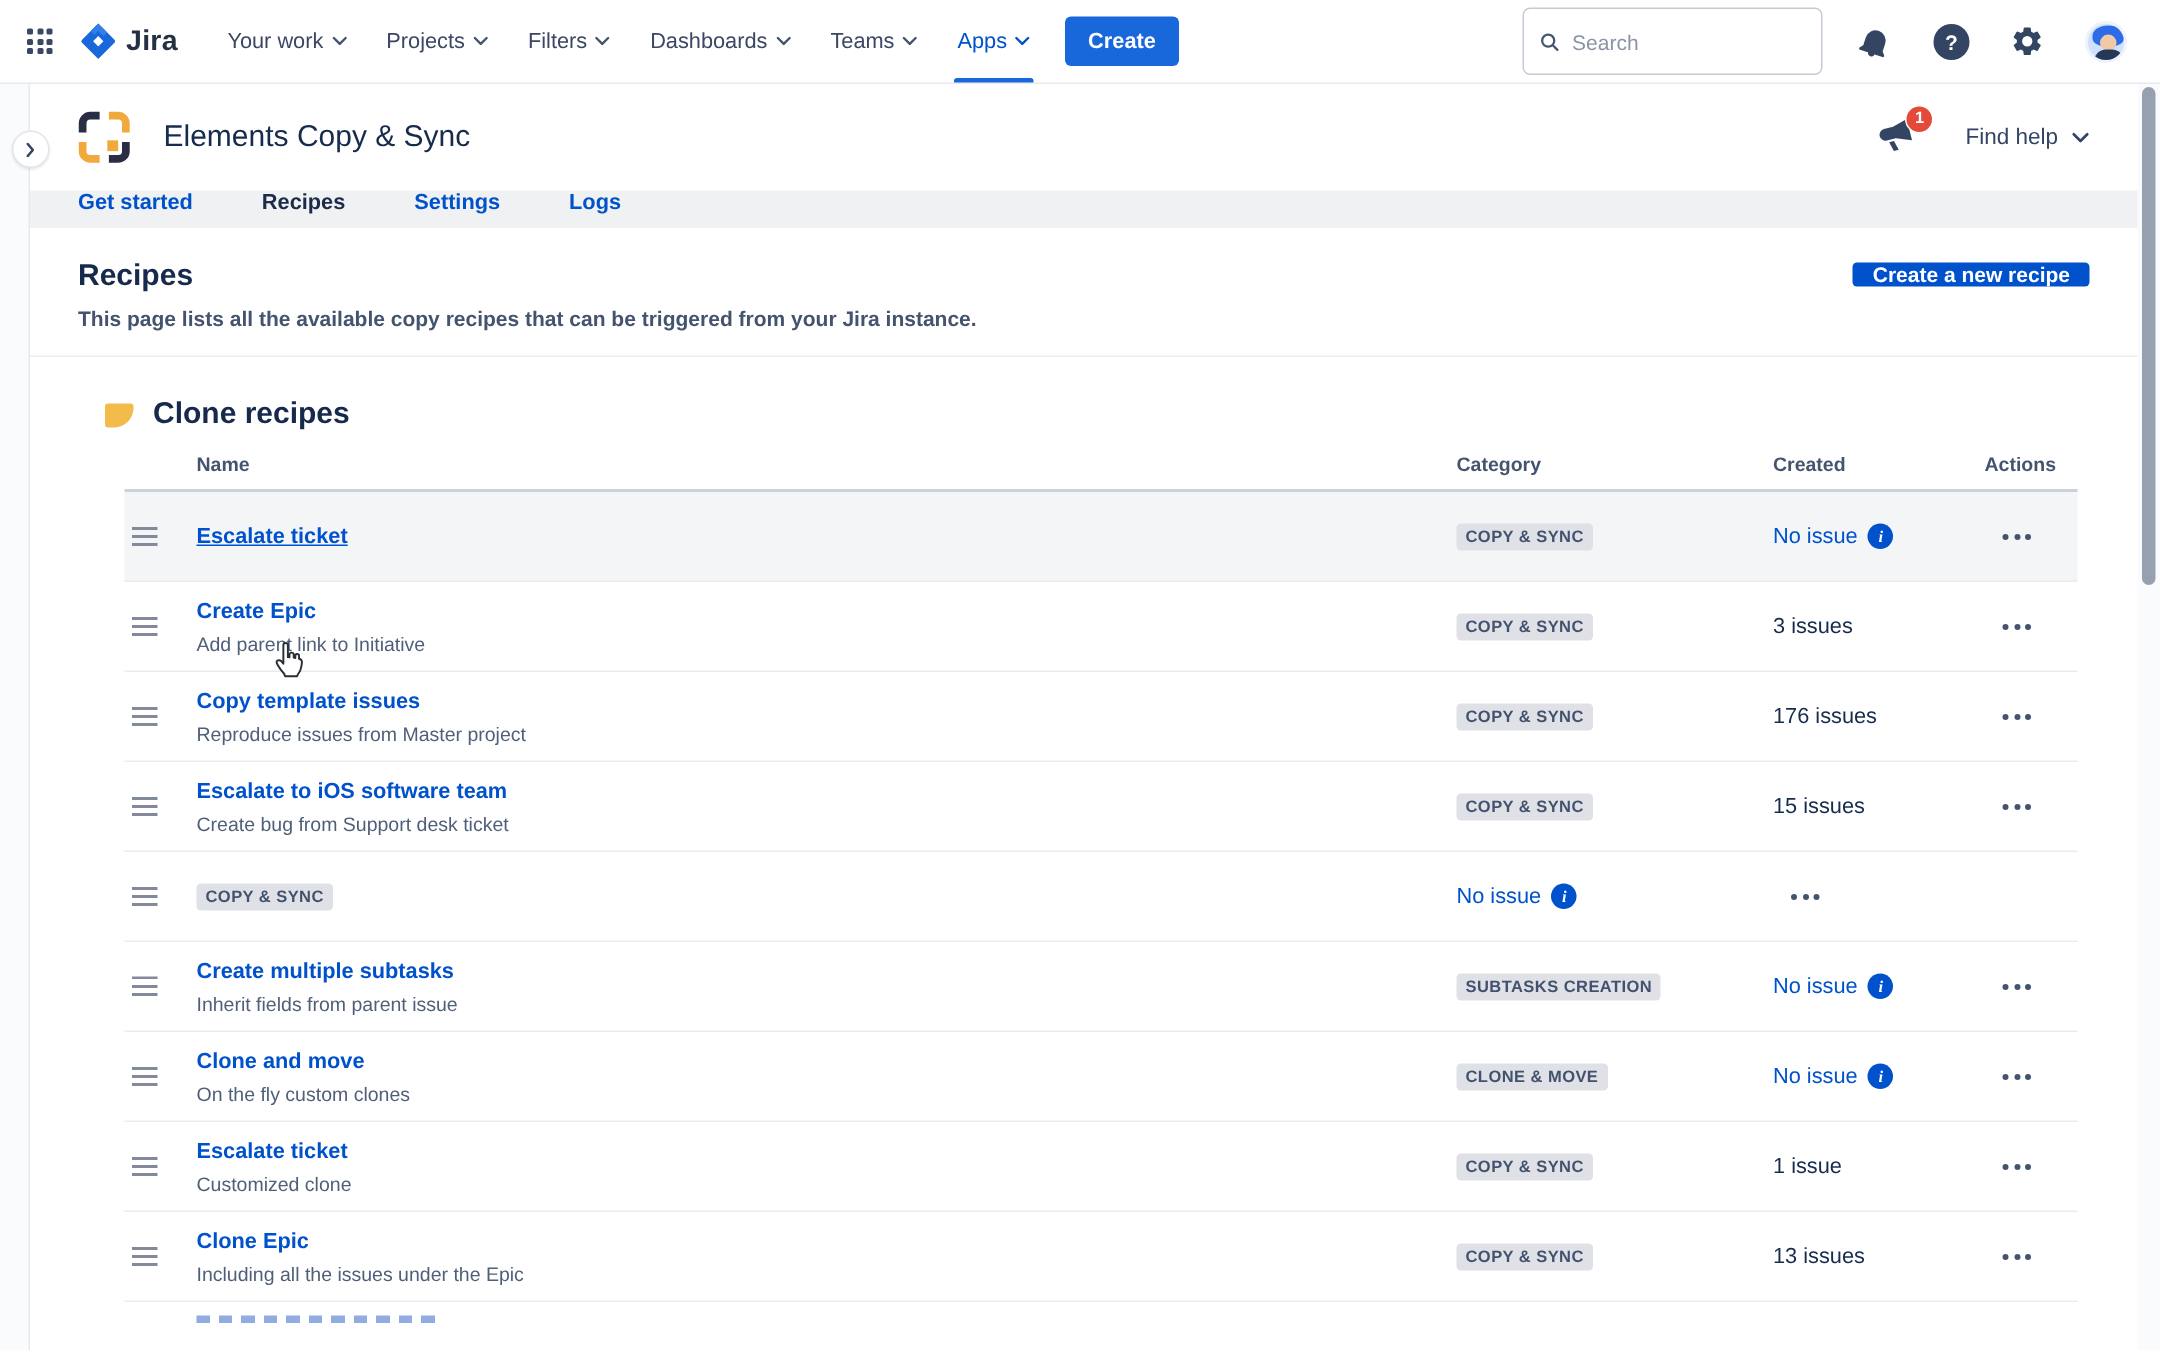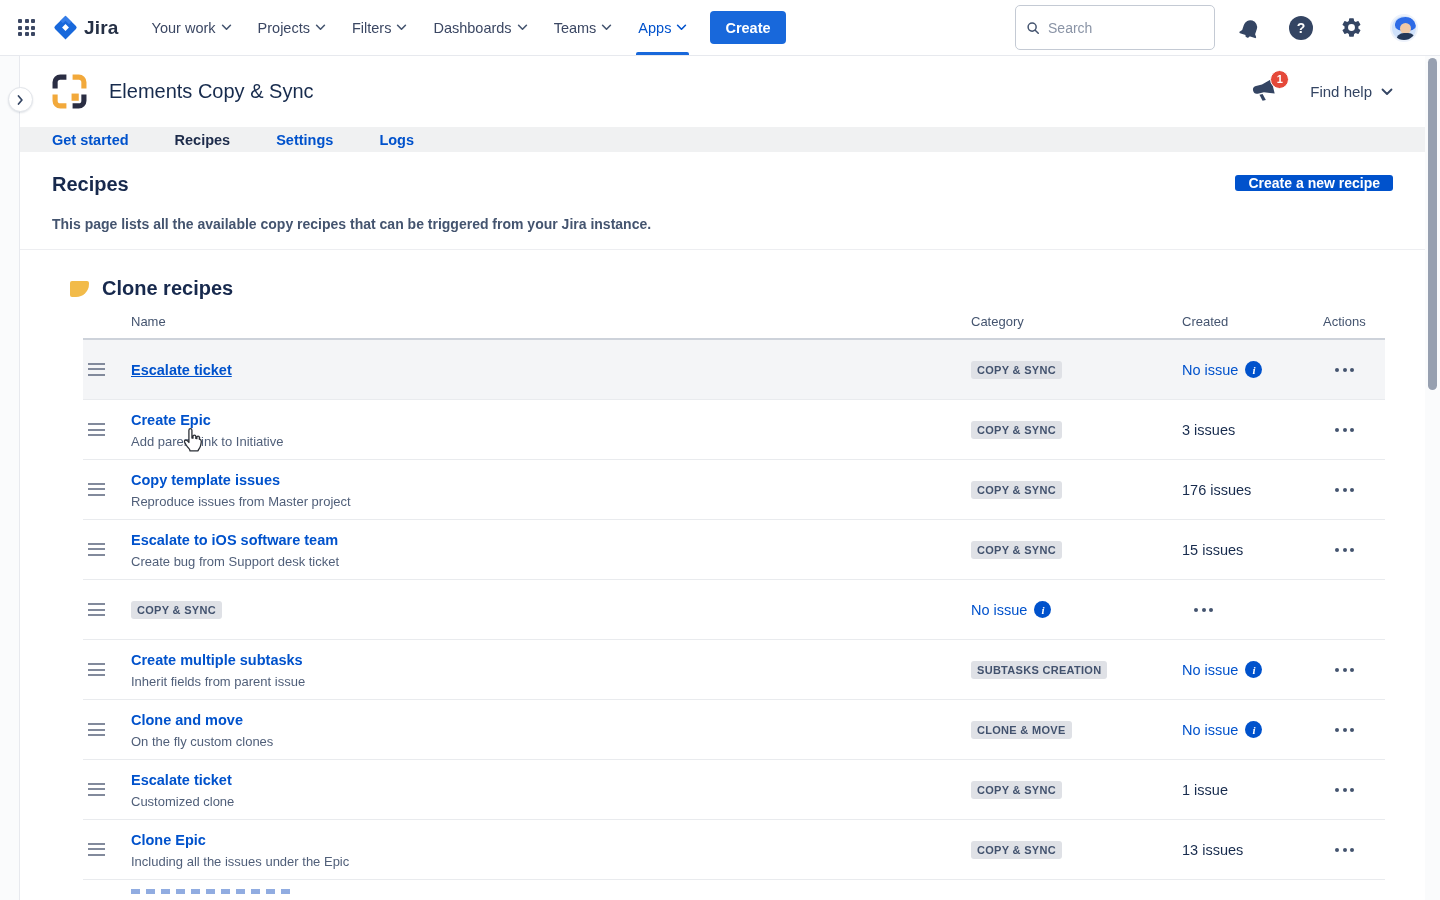--- a/index.html
+++ b/index.html
@@ -56,44 +56,44 @@
   .app-title { font-size:20px; font-weight:500; color:#172B4D; margin-left:22px; }
   .app-header-right { margin-left:auto; display:flex; align-items:center; gap:30px; }
   .megaphone-wrap { position:relative; width:30px; height:30px; cursor:pointer; }
   .notif-badge { position:absolute; top:-7px; right:-9px; min-width:19px; height:19px;
     background:#E5493A; color:#fff; border-radius:50%; font-size:11px; font-weight:700;
     display:flex; align-items:center; justify-content:center; border:1.5px solid #fff; }
   .find-help { display:flex; align-items:center; gap:9px; font-size:15px; font-weight:500;
     color:#344563; cursor:pointer; }
 
   
-  .tabbar { height:25px; background:#F0F1F2; display:flex; align-items:center;
+  .tabbar { height:25px; background:#F0F1F2; display:flex; 
     padding:0 32px; gap:46px; }
   .tab { font-size:14.5px; font-weight:600; color:#0052CC; cursor:pointer; }
   .tab.active { color:#1D2B4A; cursor:default; }
 
   
   .page-head { padding:21px 32px 17px 32px; border-bottom:1px solid #EDEEF1;
     display:flex; align-items:flex-start; }
   .page-title { font-size:20px; font-weight:700; color:#17294D; }
-  .page-subtitle { font-size:14px; font-weight:600; color:#44546F; margin-top:20px; }
+  .page-subtitle { font-size:14px; font-weight:600; color:#44546F; margin-top:8px; }
   .primary-btn { margin-left:auto; height:16px; padding:0 13px; background:#0052CC; color:#fff;
     border:none; border-radius:3px; font-size:14px; font-weight:600; cursor:pointer;
     font-family:"Liberation Sans", sans-serif; margin-top:2px; }
 
   
   .section { padding-top:27px; }
   .section-heading { display:flex; align-items:center; padding-left:50px; gap:13px; }
   .quote-icon { width:19px; height:16px; background:#F2BB4A; border-radius:2px 2px 13px 2px; }
   .section-title { font-size:20px; font-weight:700; color:#17294D; }
 
   .table { margin:14px 40px 0 63px; }
   .thead { display:grid; grid-template-columns:48px 1fr 211px 141px 62px;
     border-bottom:2px solid #CDD2DA; padding-bottom:9px; }
-  .th { font-size:13px; font-weight:400; color:#44546F; }
+  .th { font-size:13px; font-weight:700; color:#44546F; }
   .row { display:grid; grid-template-columns:48px 1fr 211px 141px 62px; align-items:center;
     height:60px; border-bottom:1px solid #E9EBEE; background:#fff; }
   .row.hovered { background:#F4F5F7; }
   .drag-handle { width:17px; height:13px; margin-left:5px; cursor:grab;
     background:repeating-linear-gradient(#828A9C 0 2px, transparent 2px 5.5px);
     background-size:17px 13px; background-repeat:no-repeat; }
   .name-cell a { font-size:14.5px; font-weight:700; color:#0052CC; text-decoration:none; cursor:pointer; }
   .row.hovered .name-cell a { text-decoration:underline; }
   .desc { font-size:13px; font-weight:500; color:#505F79; margin-top:5px; }
   .badge { display:inline-block; background:#DFE1E6; color:#42526E; font-size:11px; font-weight:700;

